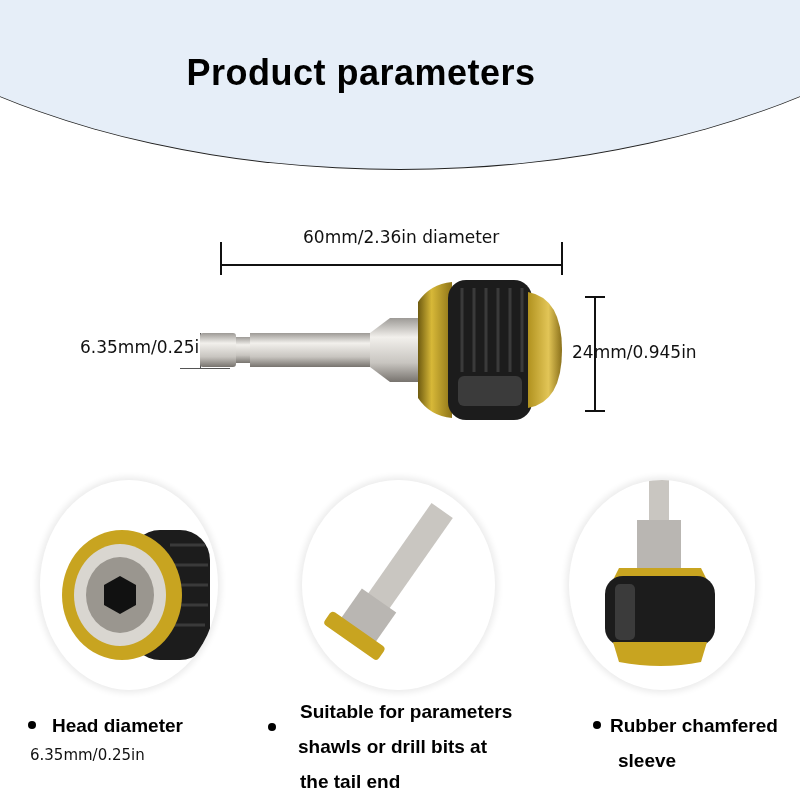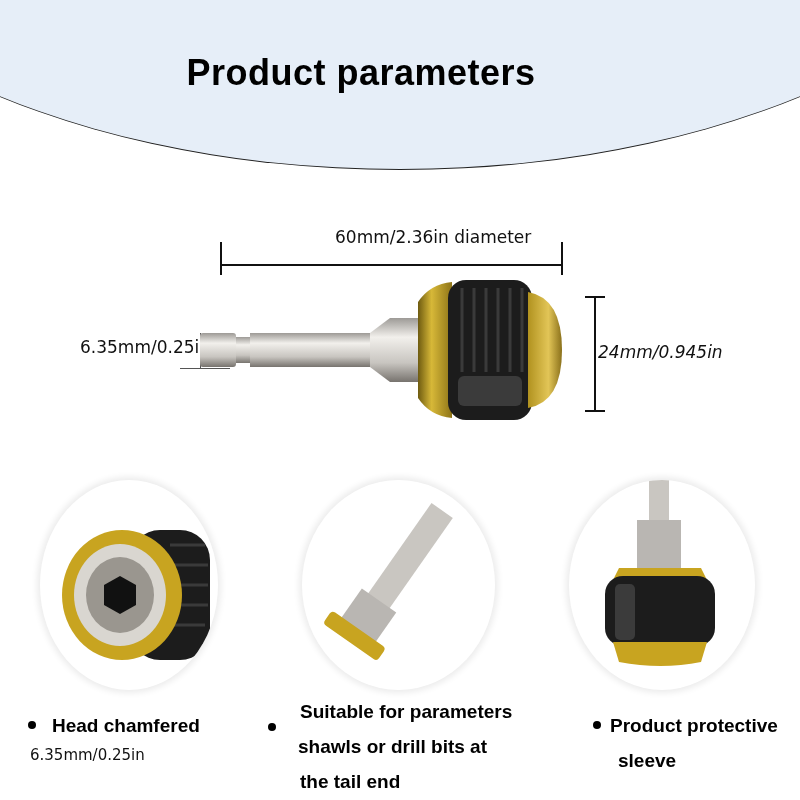--- a/index.html
+++ b/index.html
@@ -13,30 +13,30 @@
   .sub { position:absolute; font-family:"DejaVu Sans", sans-serif; font-size:15px; color:#111; }
   .circle { position:absolute; border-radius:50%; background:#fff; box-shadow:0 0 6px 3px #ececec; overflow:hidden; }
 </style>
 </head>
 <body>
 
 <div class="header-arc"></div>
 <div class="page-title">Product parameters</div>
 
 <div>
-  <div class="dim-text" style="left:303px;top:227px;margin-left:32px;">60mm/2.36in diameter</div>
+  <div class="dim-text" style="left:303px;top:227px;">60mm/2.36in diameter</div>
   <div class="line" style="left:221px;top:264px;width:342px;height:2px;"></div>
   <div class="line" style="left:220px;top:242px;width:2px;height:33px;"></div>
   <div class="line" style="left:561px;top:242px;width:2px;height:33px;"></div>
 
   <div class="dim-text" style="left:80px;top:337px;">6.35mm/0.25in</div>
   <div class="line" style="left:180px;top:368px;width:50px;height:1px;background:#555;"></div>
   <div class="line" style="left:200px;top:333px;width:1px;height:36px;background:#555;"></div>
 
-  <div class="dim-text" style="left:598px;top:342px;font-style:italic;">24mm/0.945in</div>
+  <div class="dim-text" style="left:572px;top:342px;">24mm/0.945in</div>
   <div class="line" style="left:594px;top:297px;width:2px;height:114px;"></div>
   <div class="line" style="left:585px;top:296px;width:20px;height:2px;"></div>
   <div class="line" style="left:585px;top:410px;width:20px;height:2px;"></div>
 
   <svg style="position:absolute;left:200px;top:280px;" width="370" height="145">
     <defs>
       <linearGradient id="steel" x1="0" y1="0" x2="0" y2="1">
         <stop offset="0" stop-color="#9d9a96"></stop>
           <stop offset="0.3" stop-color="#f2f0ec"></stop>
           <stop offset="0.7" stop-color="#c8c5c0"></stop>
@@ -103,26 +103,26 @@
     <rect x="68" y="40" width="44" height="48" fill="#b9b6b2"></rect>
     <path d="M50 88 L132 88 L138 100 L44 100 Z" fill="#c8a420"></path>
     <rect x="36" y="96" width="110" height="70" rx="18" fill="#1c1c1c"></rect>
     <rect x="46" y="104" width="20" height="56" rx="5" fill="#3b3b3b"></rect>
     <path d="M44 162 L138 162 L132 182 Q92 190 50 182 Z" fill="#c8a420"></path>
   </svg>
 </div>
 
 <div>
   <div class="bullet" style="left:28px;top:721px;"></div>
-  <div class="bullet-text" style="left:52px;top:708px;">Head chamfered</div>
+  <div class="bullet-text" style="left:52px;top:708px;">Head diameter</div>
   <div class="sub" style="left:30px;top:746px;">6.35mm/0.25in</div>
 </div>
 <div>
   <div class="bullet" style="left:268px;top:723px;"></div>
   <div class="bullet-text" style="left:300px;top:694px;">Suitable for parameters</div>
   <div class="bullet-text" style="left:298px;top:729px;">shawls or drill bits at</div>
   <div class="bullet-text" style="left:300px;top:764px;text-align:center;">the tail end</div>
 </div>
 <div>
   <div class="bullet" style="left:593px;top:721px;"></div>
-  <div class="bullet-text" style="left:610px;top:708px;">Product protective</div>
+  <div class="bullet-text" style="left:610px;top:708px;">Rubber chamfered</div>
   <div class="bullet-text" style="left:610px;top:743px;margin-left:8px;">sleeve</div>
 </div>
 
 </body></html>

